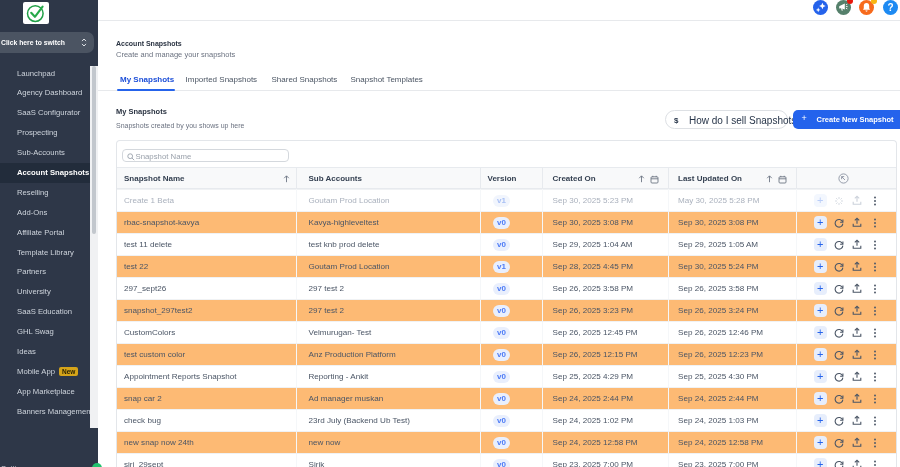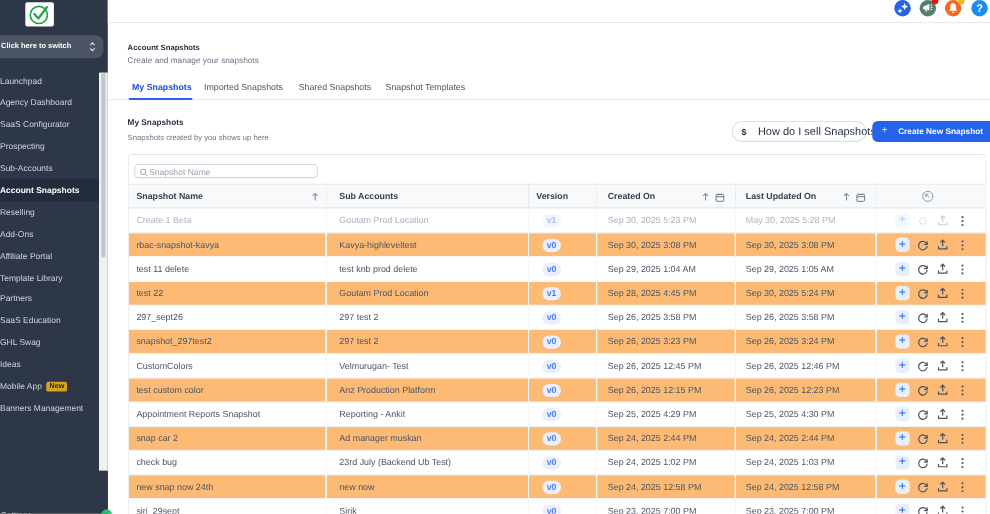--- a/index.html
+++ b/index.html
@@ -7,21 +7,21 @@
     font-family:"Liberation Sans", sans-serif; }
   .page { position:relative; width:900px; height:467px; overflow:hidden; }
   .abs { position:absolute; }
 
   
   .sidebar { left:0; top:0; width:98px; height:467px; background:#2e3748; }
   .logo { left:23px; top:2px; width:26px; height:22px; background:#fff; border-radius:2px; }
   .switch { left:-10px; top:32px; width:104px; height:21px; background:#4b5462; border-radius:7px; }
   .switch span { position:absolute; left:11px; top:6.5px; font-size:6.8px; font-weight:bold; color:#fff; letter-spacing:0; }
   .nav { left:0; top:63.5px; width:90px; }
-  .nav-item { height:19.9px; line-height:19.9px; font-size:7.7px; color:#ced4dc; padding-left:0; white-space:nowrap; }
+  .nav-item { height:19.9px; line-height:19.9px; font-size:7.7px; color:#ced4dc; padding-left:17px; white-space:nowrap; }
   .nav-item.active { background:#222c3b; color:#ffffff; font-weight:bold; }
   .newbadge { display:inline-block; background:#d6a419; color:#2b2303; font-size:6.5px; font-weight:bold; height:9px; line-height:9px; padding:0 3px; border-radius:2px; margin-left:4px; vertical-align:middle; position:relative; top:-0.5px; }
   .sb-track { left:90px; top:66px; width:8px; height:362px; background:#f0f1f3; }
   .sb-thumb { left:92px; top:66px; width:4px; height:168px; background:#c2c7cd; border-radius:2px; }
   .sb-bottom { left:0; top:428px; width:98px; height:39px; background:#2e3748; }
   .settings-cut { left:1px; top:464px; font-size:7.7px; color:#cfd4db; }
   .greenball { left:92px; top:463px; width:10px; height:10px; border-radius:50%; background:#21c26e; }
 
   
   .tophead { left:98px; top:0; width:802px; height:21px; background:#fff; border-bottom:1px solid #e7e9ec; }
@@ -100,24 +100,26 @@
     <div class="nav-item">Agency Dashboard</div>
     <div class="nav-item">SaaS Configurator</div>
     <div class="nav-item">Prospecting</div>
     <div class="nav-item">Sub-Accounts</div>
     <div class="nav-item active">Account Snapshots</div>
     <div class="nav-item">Reselling</div>
     <div class="nav-item">Add-Ons</div>
     <div class="nav-item">Affiliate Portal</div>
     <div class="nav-item">Template Library</div>
     <div class="nav-item">Partners</div>
+    <div class="nav-item">University</div>
     <div class="nav-item">SaaS Education</div>
     <div class="nav-item">GHL Swag</div>
     <div class="nav-item">Ideas</div>
     <div class="nav-item">Mobile App<span class="newbadge">New</span></div>
+    <div class="nav-item">App Marketplace</div>
     <div class="nav-item">Banners Management</div>
   </div>
   <div class="abs sb-track"></div>
   <div class="abs sb-thumb"></div>
   <div class="abs sb-bottom"></div>
   <div class="abs settings-cut">Settings</div>
   <div class="abs greenball"></div>
 
   <div class="abs tophead"></div>
   <div class="hicon" style="left:813px;background:#2563eb">

